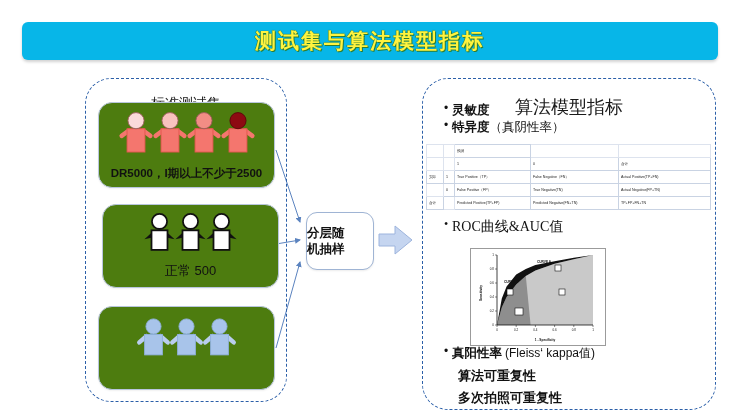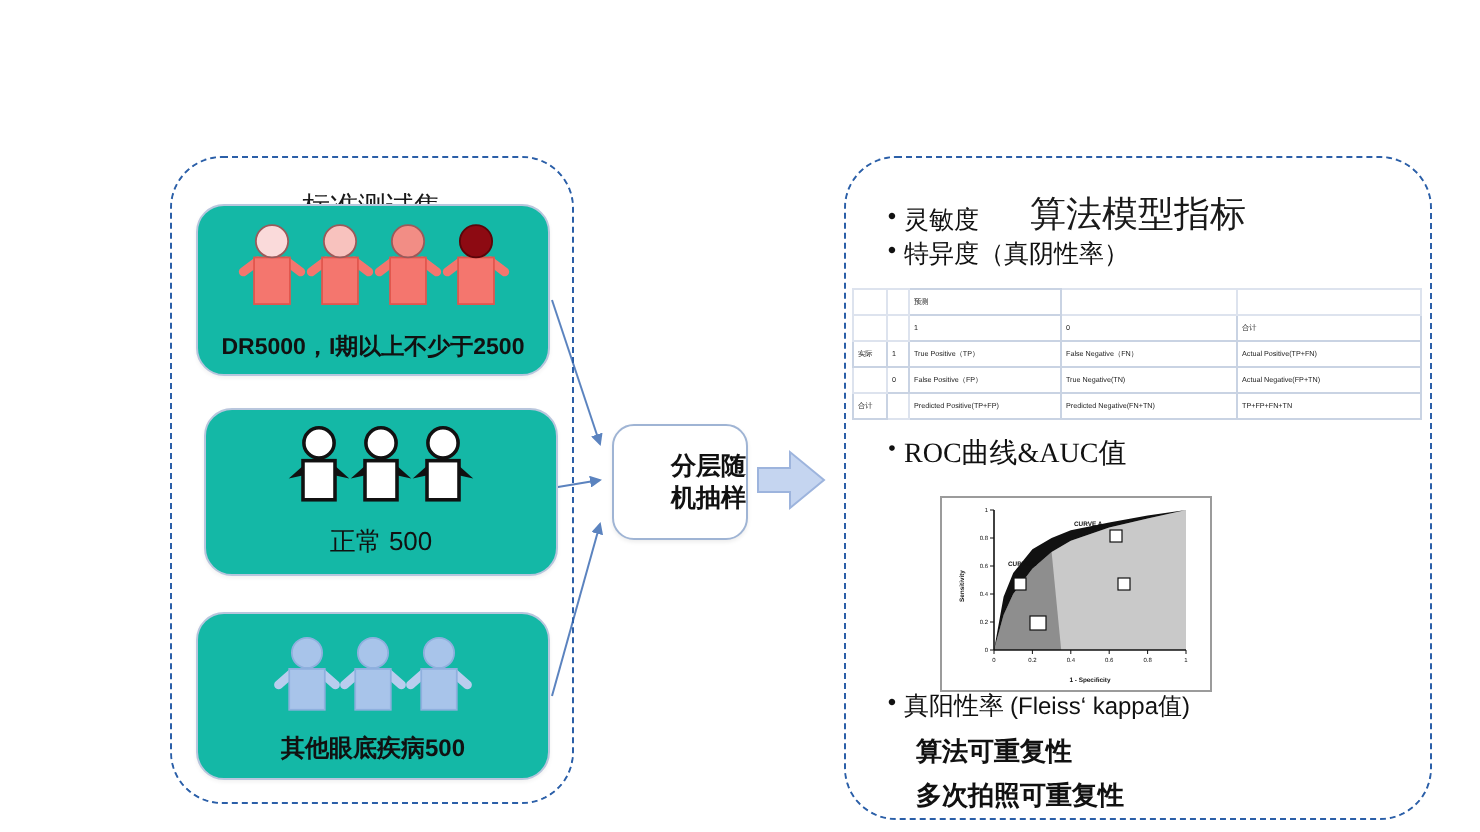--- a/index.html
+++ b/index.html
@@ -41,21 +41,21 @@
     position:absolute;width:100%;text-align:center;
     font-weight:normal;font-size:14px;color:#1a1a1a;top:6px;margin-top:10px;
   }
   #right-panel .panel-heading{font-size:18px;}
 
   
   .sub-box{
     position:absolute;
     border:1px solid #b8c6dd;
     border-radius:14px;
-    background:#14b8a6;
+    background:#4d7c0f;
     box-shadow:0 1px 2px rgba(0,0,0,.06);
   }
   #box-dr  {left:98px;top:102px;width:175px;height:84px;}
   #box-norm{left:102px;top:204px;width:175px;height:82px;}
   #box-other{left:98px;top:306px;width:175px;height:82px;}
 
   .box-caption{
     position:absolute;left:0;width:100%;text-align:center;
     font-size:12px;color:#111;
   }
@@ -66,34 +66,34 @@
   .people{position:absolute;left:0;top:6px;width:100%;display:flex;
     justify-content:center;align-items:flex-end;}
   #box-norm .people{top:4px;}
   #box-other .people{top:7px;}
 
   
   #sampling-box{
     position:absolute;left:306px;top:212px;width:66px;height:56px;
     border:1px solid #9fb4d4;border-radius:11px;background:#fff;
     box-shadow:0 1px 2px rgba(0,0,0,.08);
-    display:flex;align-items:center;justify-content:flex-end;
+    display:flex;align-items:center;justify-content:flex-start;
   }
   #sampling-box .lbl{
     font-size:12.5px;font-weight:bold;color:#111;line-height:1.28;text-align:center;
   }
   .connector{position:absolute;left:0;top:0;width:740px;height:416px;pointer-events:none;}
 
   
   .bullet-row{
     position:absolute;display:flex;align-items:flex-start;
     font-size:12.5px;color:#111;
   }
   .bullet-dot{width:12px;flex:none;text-align:center;font-size:12px;line-height:1.1;}
-  .b-strong{font-weight:normal;}
+  .b-strong{font-weight:bold;}
   .b-normal{font-weight:normal;}
 
   #bullet-sens{left:440px;top:102px;}
   #bullet-spec{left:440px;top:119px;}
   #bullet-roc {left:440px;top:218px;font-size:14px;font-family:"Liberation Serif","DejaVu Serif",serif;}
   #bullet-repeat{left:440px;top:345px;font-size:12.5px;}
   #sub-repeat-1{position:absolute;left:458px;top:367px;font-size:13px;font-weight:bold;color:#111;}
   #sub-repeat-2{position:absolute;left:458px;top:389px;font-size:13px;font-weight:bold;color:#111;}
 
   
@@ -129,20 +129,23 @@
   
   .p-red{width:36px;height:52px;margin:0 -1px;}
   .p-blk{width:37px;height:48px;margin:0 -3px;}
   .p-blu{width:37px;height:48px;margin:0 -2px;}
 </style>
 </head>
 <body>
 
 <div class="slide">
 
+  <div class="title-bar">
+    <span class="title-text">测试集与算法模型指标</span>
+  </div>
 
   <svg class="connector">
     <defs>
       <marker id="ar" markerWidth="6" markerHeight="6" refX="5" refY="3" orient="auto">
         <path d="M0,0 L6,3 L0,6 z" fill="#5b83bf"></path>
       </marker>
     </defs>
     <path d="M276,150 L300,222" stroke="#5b83bf" stroke-width="1" fill="none" marker-end="url(#ar)"></path>
     <path d="M276,244 L300,240" stroke="#5b83bf" stroke-width="1" fill="none" marker-end="url(#ar)"></path>
     <path d="M276,348 L300,262" stroke="#5b83bf" stroke-width="1" fill="none" marker-end="url(#ar)"></path>
@@ -213,21 +216,20 @@
         <path d="M4,32 L12,25 M36,32 L28,25" stroke="#b9cdee" stroke-width="5" fill="none" stroke-linecap="round"></path>
         <rect x="10" y="23" width="20" height="23" fill="#a8c4ea" stroke="#8fb0de" stroke-width="1"></rect>
         <circle cx="20" cy="14" r="8.5" fill="#a8c4ea" stroke="#8fb0de" stroke-width="1"></circle>
       </svg>
       <svg class="p-blu" viewBox="0 0 40 54">
         <path d="M4,32 L12,25 M36,32 L28,25" stroke="#b9cdee" stroke-width="5" fill="none" stroke-linecap="round"></path>
         <rect x="10" y="23" width="20" height="23" fill="#a8c4ea" stroke="#8fb0de" stroke-width="1"></rect>
         <circle cx="20" cy="14" r="8.5" fill="#a8c4ea" stroke="#8fb0de" stroke-width="1"></circle>
       </svg>
     </div>
-    <div class="box-caption">其他眼底疾病500</div>
   </div>
 
   <div id="sampling-box">
     <div class="lbl">
       <span>分层随</span><br>
       <span>机抽样</span>
     </div>
   </div>
 
   <svg style="position:absolute;left:378px;top:224px;width:36px;height:32px;" viewBox="0 0 36 32">

